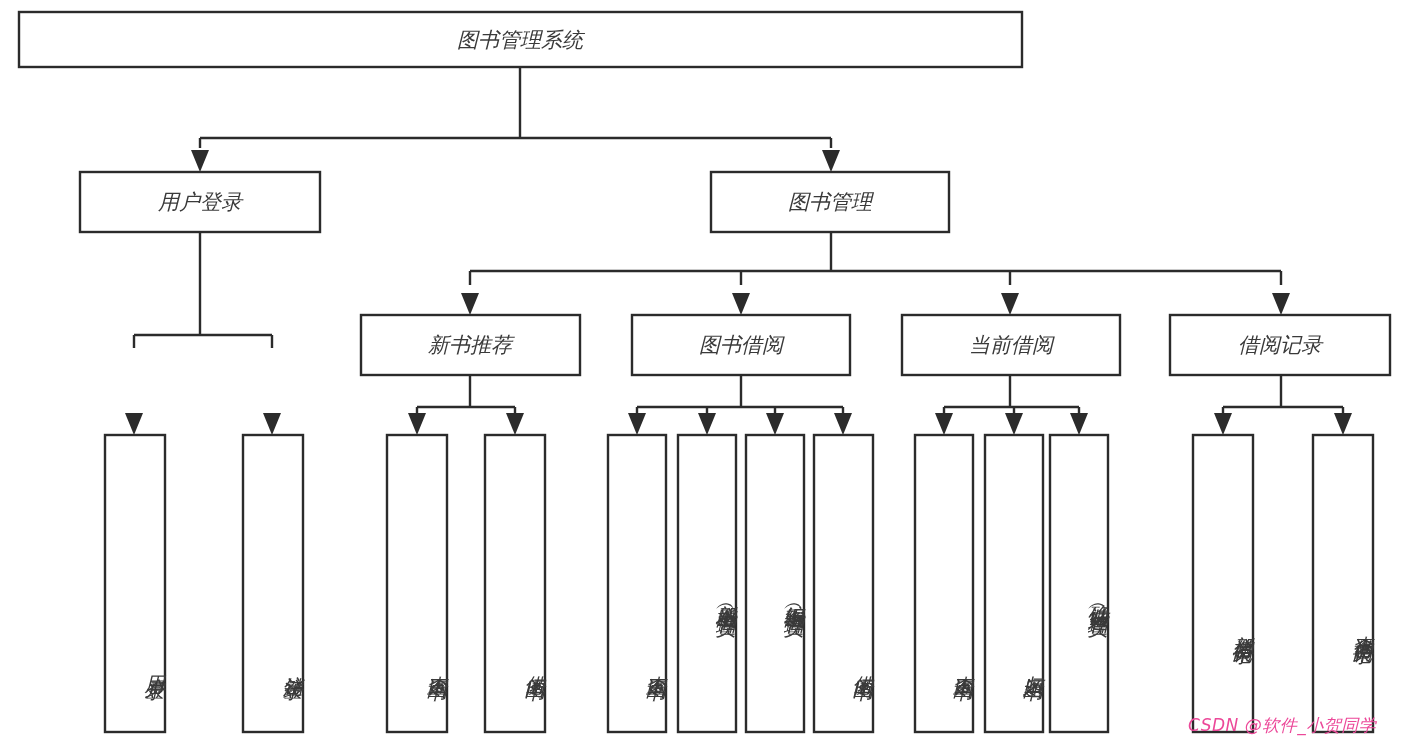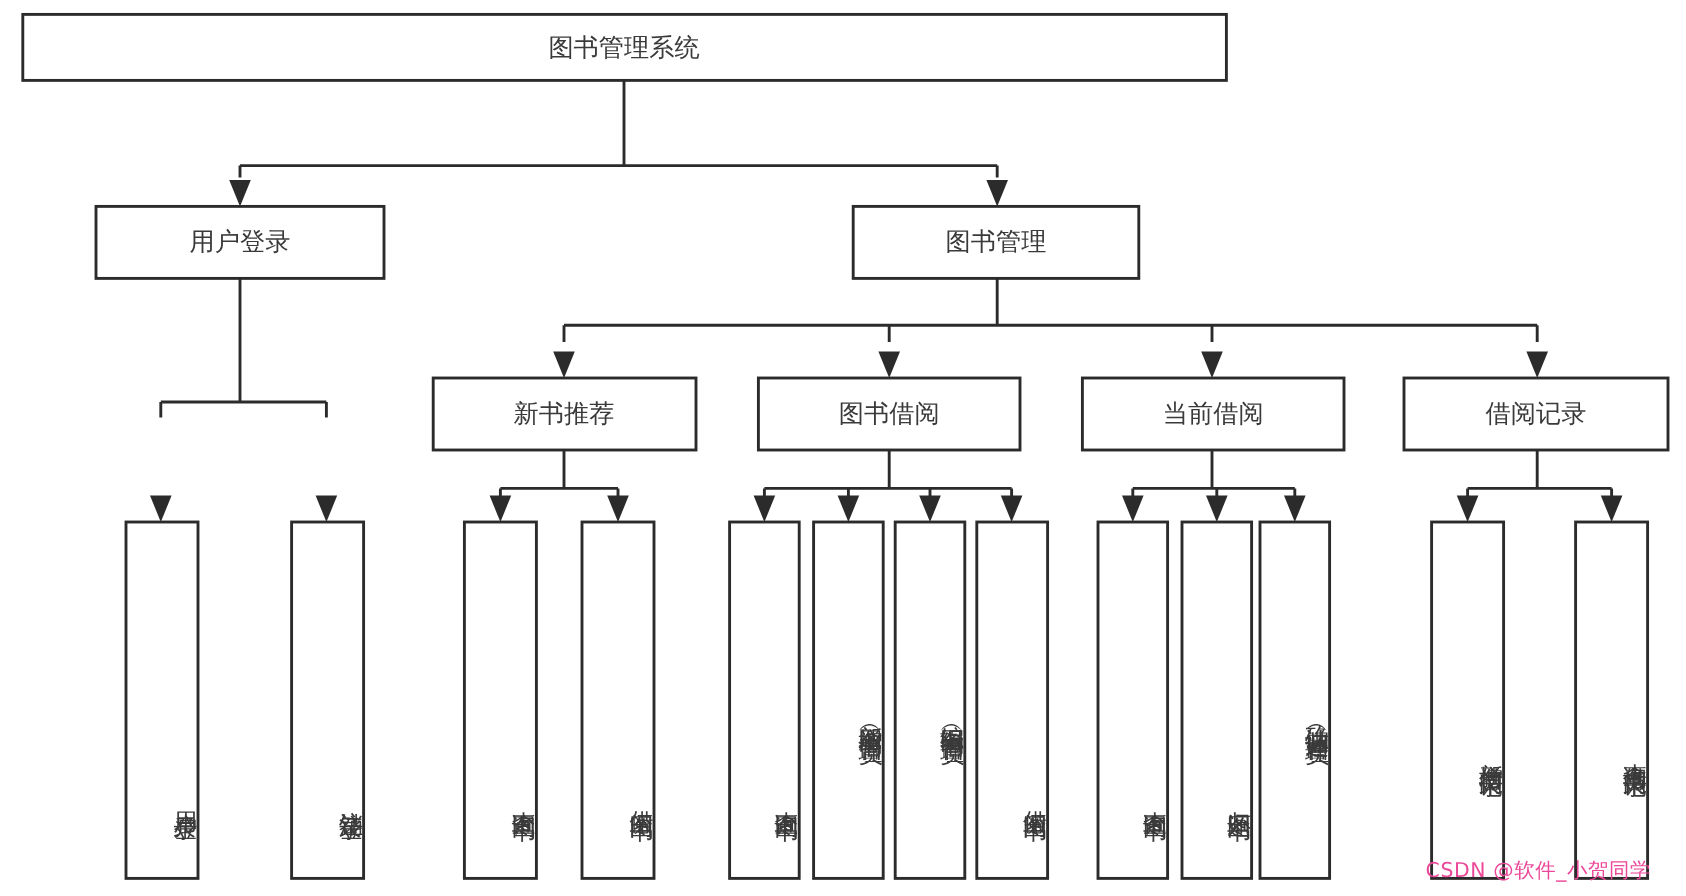--- a/index.html
+++ b/index.html
@@ -12,20 +12,21 @@
     height: 747px;
     font-family: "DejaVu Sans", "Liberation Sans", sans-serif;
     overflow: hidden;
     position: relative;
   }
   #diagram-root {
     position: relative;
     width: 1405px;
     height: 573px;
     background: #ffffff;
+    font-style: italic;
   }
   svg.flow {
     position: absolute;
     left: 0;
     top: 0;
     width: 1405px;
     height: 747px;
     display: block;
   }
   .node-rect {

